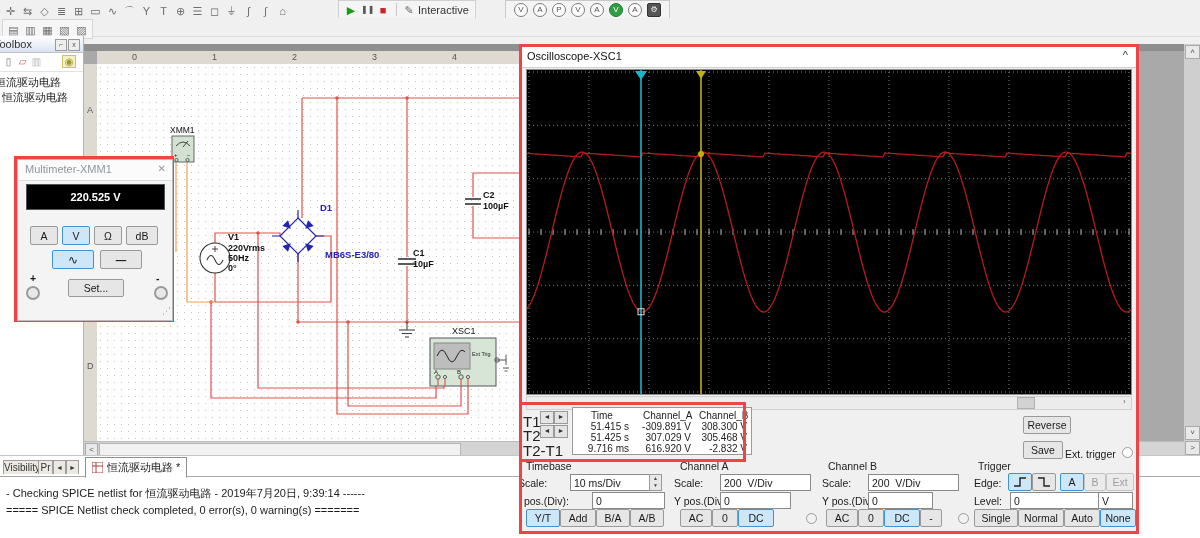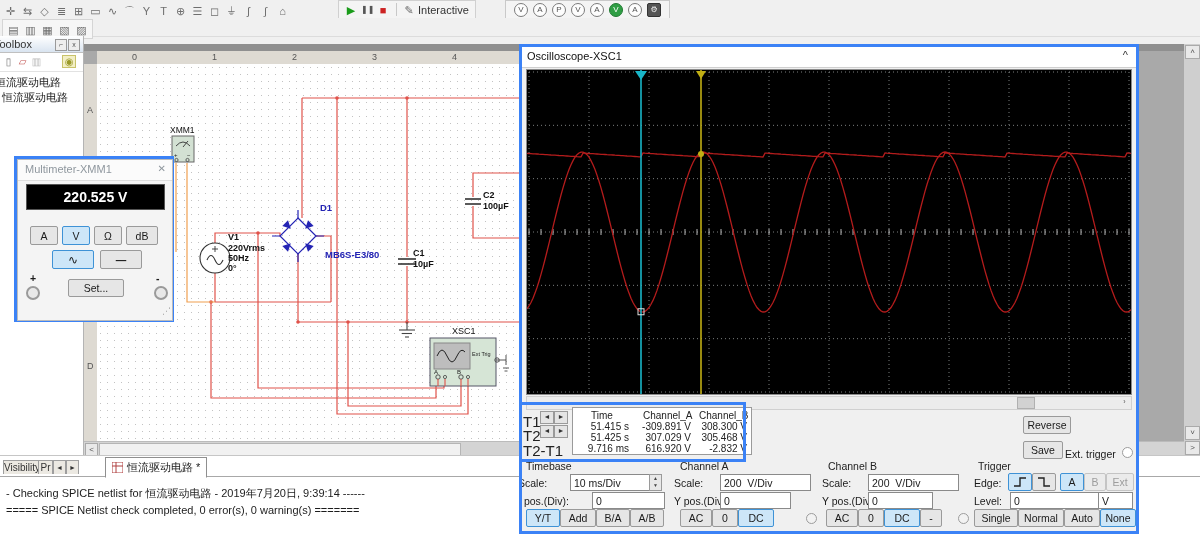--- a/index.html
+++ b/index.html
@@ -42,40 +42,40 @@
   .scrollbtn{position:absolute;background:#e9e9e9;border:1px solid #aaa;font-size:8px;color:#555;
              text-align:center;}
   #schematic{left:0;top:0;width:1200px;height:538px;z-index:2;pointer-events:none;}
   
   #vscroll{left:1184px;top:44px;width:16px;height:411px;background:#cfcfcf;z-index:1;}
   
   #bottompanel{left:0;top:455px;width:1200px;height:83px;background:#fff;border-top:1px solid #c6c6c6;z-index:4;}
   .smalltab{position:absolute;font-size:10px;background:#ece9e2;border:1px solid #9e9e9e;border-bottom:none;
             text-align:center;color:#333;}
   #doctab{position:absolute;left:85px;top:1px;height:19px;background:#fff;border:1px solid #8f8f8f;border-bottom:1px solid #fff;
-          display:flex;align-items:center;padding:0 6px;font-size:11px;z-index:2;margin-left:20px;}
+          display:flex;align-items:center;padding:0 6px;font-size:11px;z-index:2;}
   #doc-divider{position:absolute;left:0;top:20px;width:1200px;height:1px;background:#a8a8a8;}
   .statusline{position:absolute;left:6px;font-size:11px;color:#1c1c1c;white-space:pre;}
   
-  .annot{border:3px solid #3b82f6;}
+  .annot{border:3px solid #ef4444;}
   .btn{position:absolute;background:#e6e6e6;border:1px solid #9a9a9a;border-radius:2px;font-size:10.5px;
        display:flex;align-items:center;justify-content:center;color:#1a1a1a;}
   .btn.sel{background:#cde6f8;border-color:#3e92d6;}
   .btn.dis{color:#9d9d9d;background:#ebebeb;border-color:#c4c4c4;}
   .inputbox{position:absolute;background:#fff;border:1px solid #8a8a8a;font-size:10.5px;
             display:flex;align-items:center;padding-left:3px;white-space:pre;}
   .lbl{position:absolute;font-size:10.5px;color:#1a1a1a;white-space:nowrap;}
   .radio{position:absolute;width:9px;height:9px;border:1px solid #9c9c9c;border-radius:50%;background:#f2f2f2;}
   
   #mm{left:14px;top:156px;width:160px;height:166px;background:#f2f2f2;z-index:5;box-sizing:border-box;}
   #mm-inner{position:absolute;left:0;top:0;width:154px;height:160px;background:#f4f4f4;border:1px solid #bbb;}
   #mm-title{position:absolute;left:0;top:0;width:100%;height:20px;background:#fbfbfb;border-bottom:1px solid #ddd;}
   #mm-title .t{position:absolute;left:7px;top:3px;font-size:11px;color:#8f979e;}
   #mm-display{position:absolute;left:8px;top:24px;width:137px;height:24px;background:#000;border:1px solid #555;
-              color:#fff;font-size:14px;font-weight:bold;display:flex;align-items:center;justify-content:center;}
+              color:#fff;font-size:11px;font-weight:bold;display:flex;align-items:center;justify-content:center;}
   .mm-term{position:absolute;width:10px;height:10px;border:2px solid #9a9a9a;border-radius:50%;background:#e8e8e8;}
   
   #scope{left:519px;top:44px;width:620px;height:490px;background:#f0f0f0;z-index:6;box-sizing:border-box;overflow:hidden;}
   #scope-inner{position:absolute;left:0;top:0;width:614px;height:484px;overflow:hidden;background:#f0f0f0;}
   #scope-title{position:absolute;left:0;top:0;width:614px;height:20px;background:#fff;border-bottom:1px solid #cfcfcf;}
   #scope-title .t{position:absolute;left:5px;top:3px;font-size:11px;color:#111;}
   #scope-screen{position:absolute;left:4px;top:22px;width:604px;height:324px;background:#000;border:1px solid #8a8a8a;box-sizing:content-box;}
   #scope-hscroll{position:absolute;left:4px;top:349px;width:604px;height:12px;background:#ececec;border:1px solid #d0d0d0;}
   #meas-annot{position:absolute;left:-6px;top:355px;width:224px;height:54px;pointer-events:none;z-index:3;}
   #meas-table{position:absolute;left:50px;top:360px;width:178px;height:46px;background:#fff;border:1px solid #9a9a9a;font-size:10px;}

